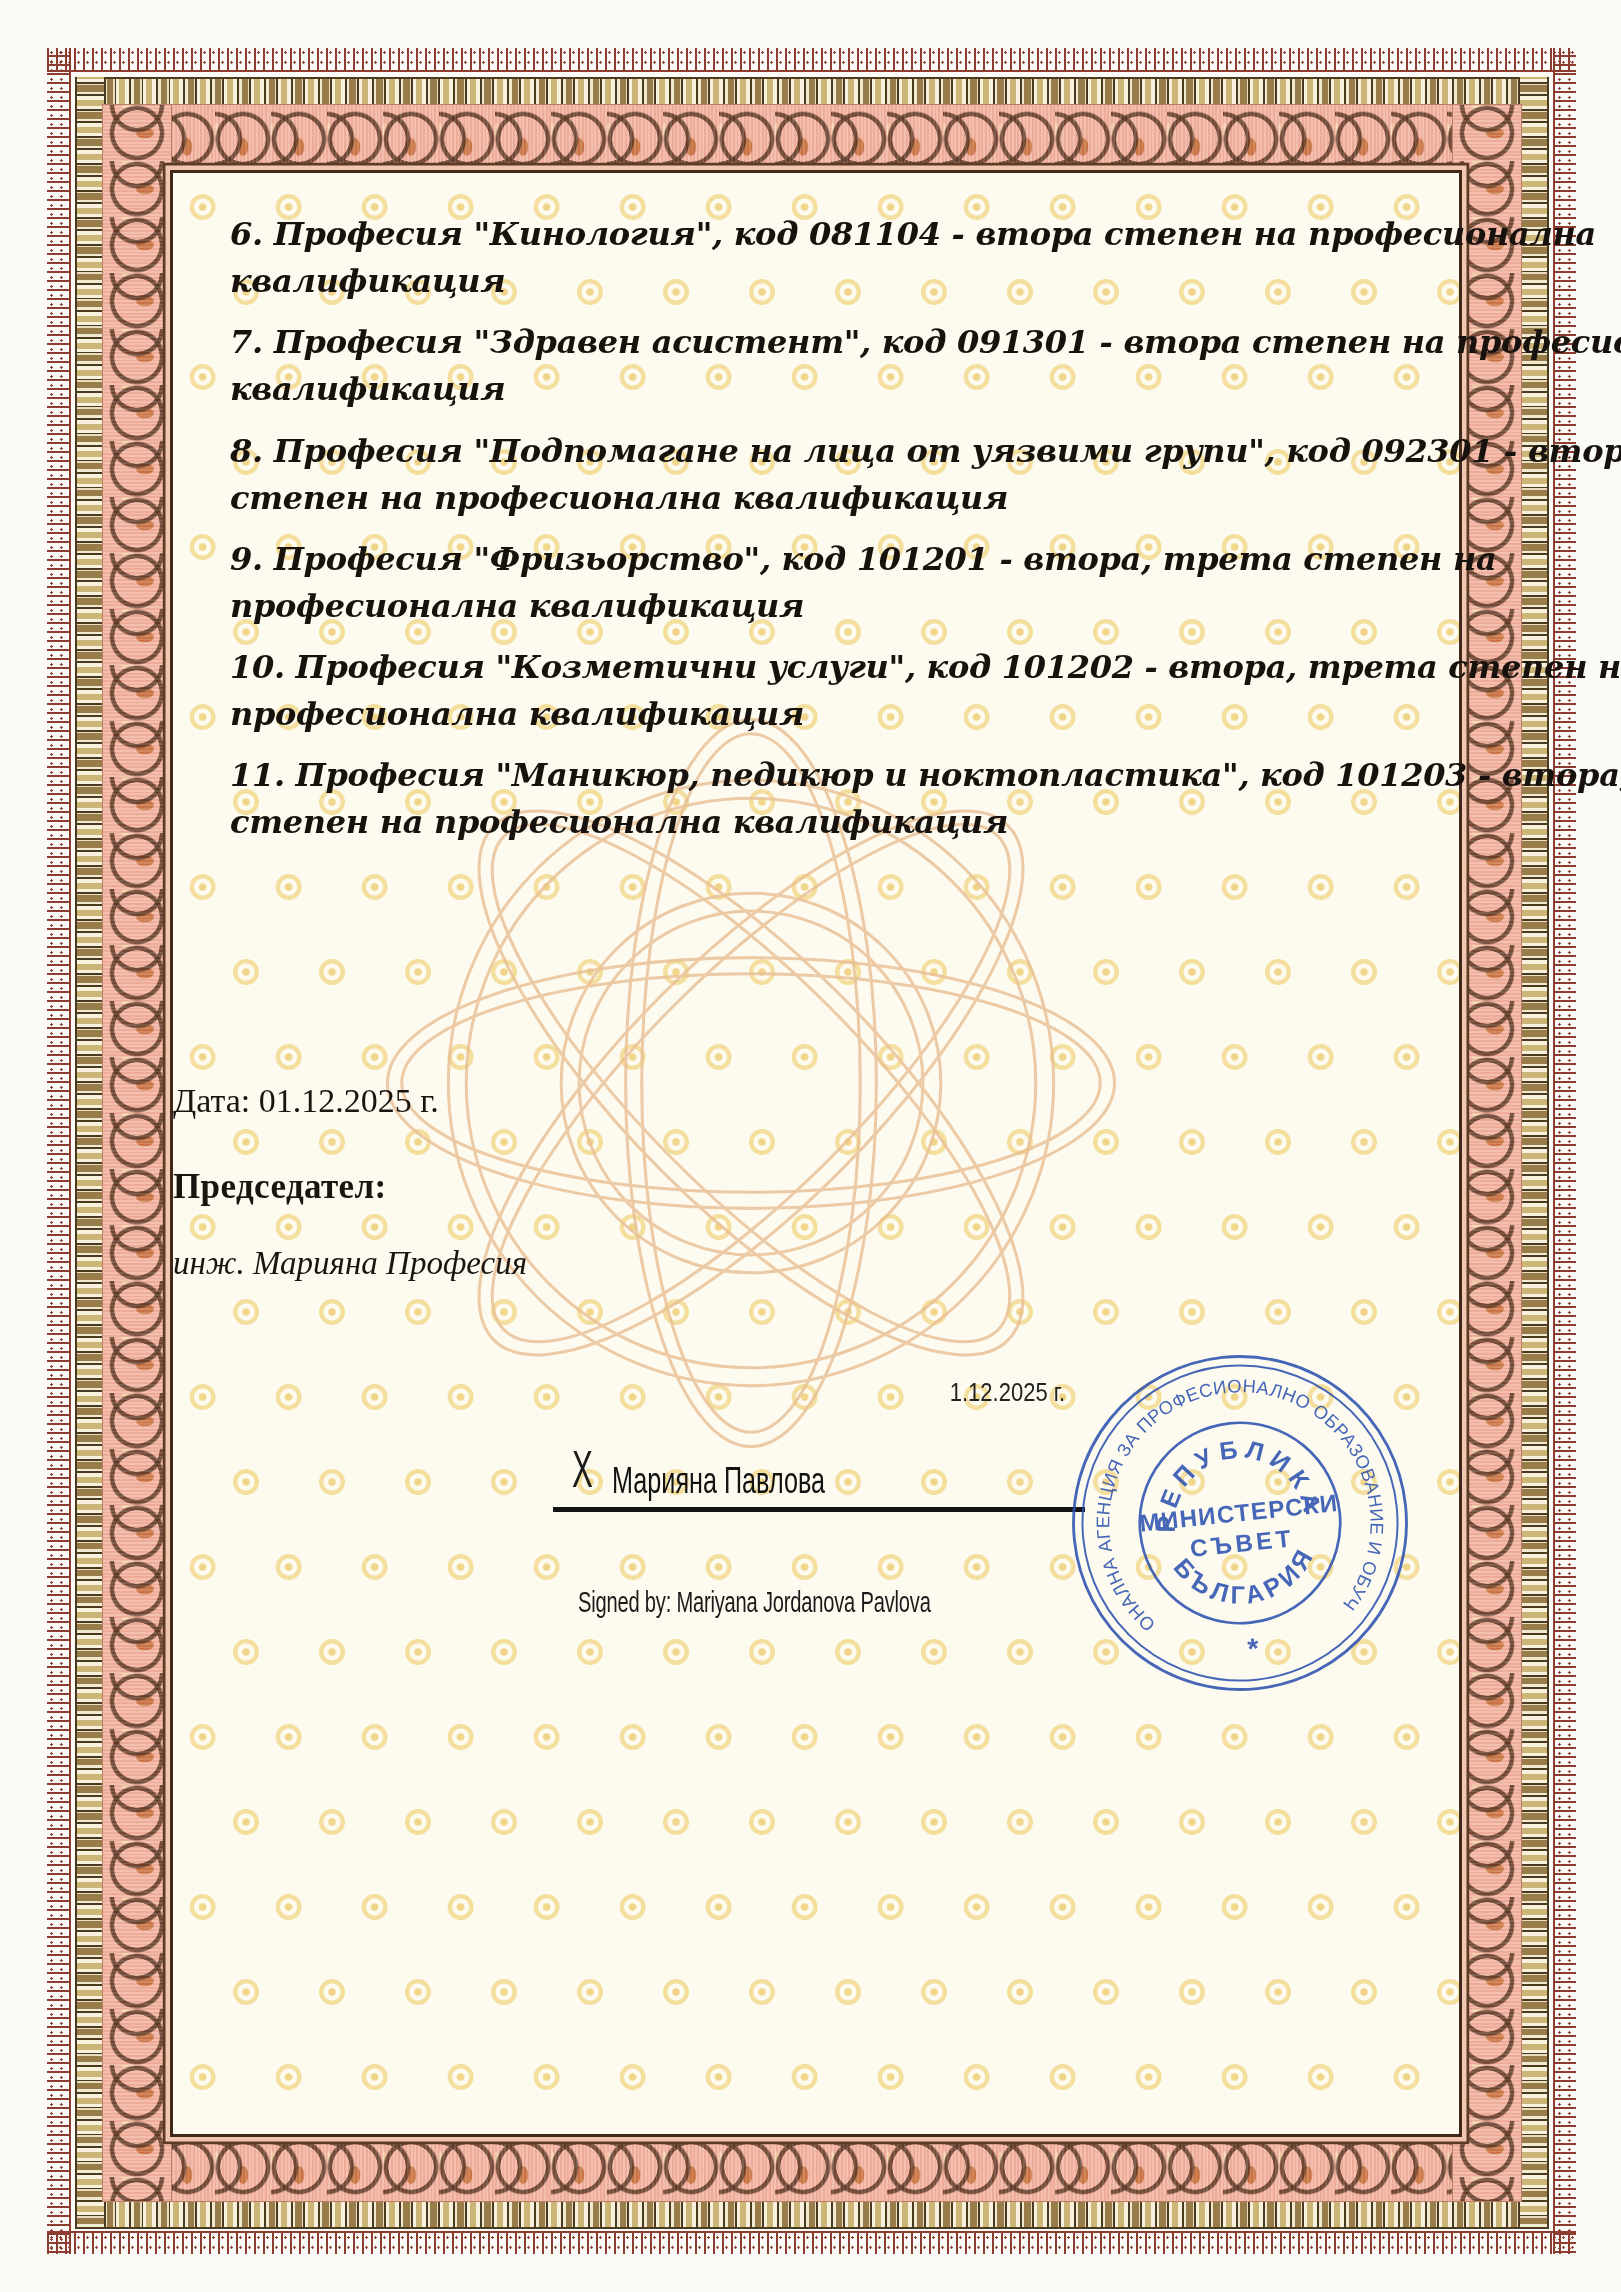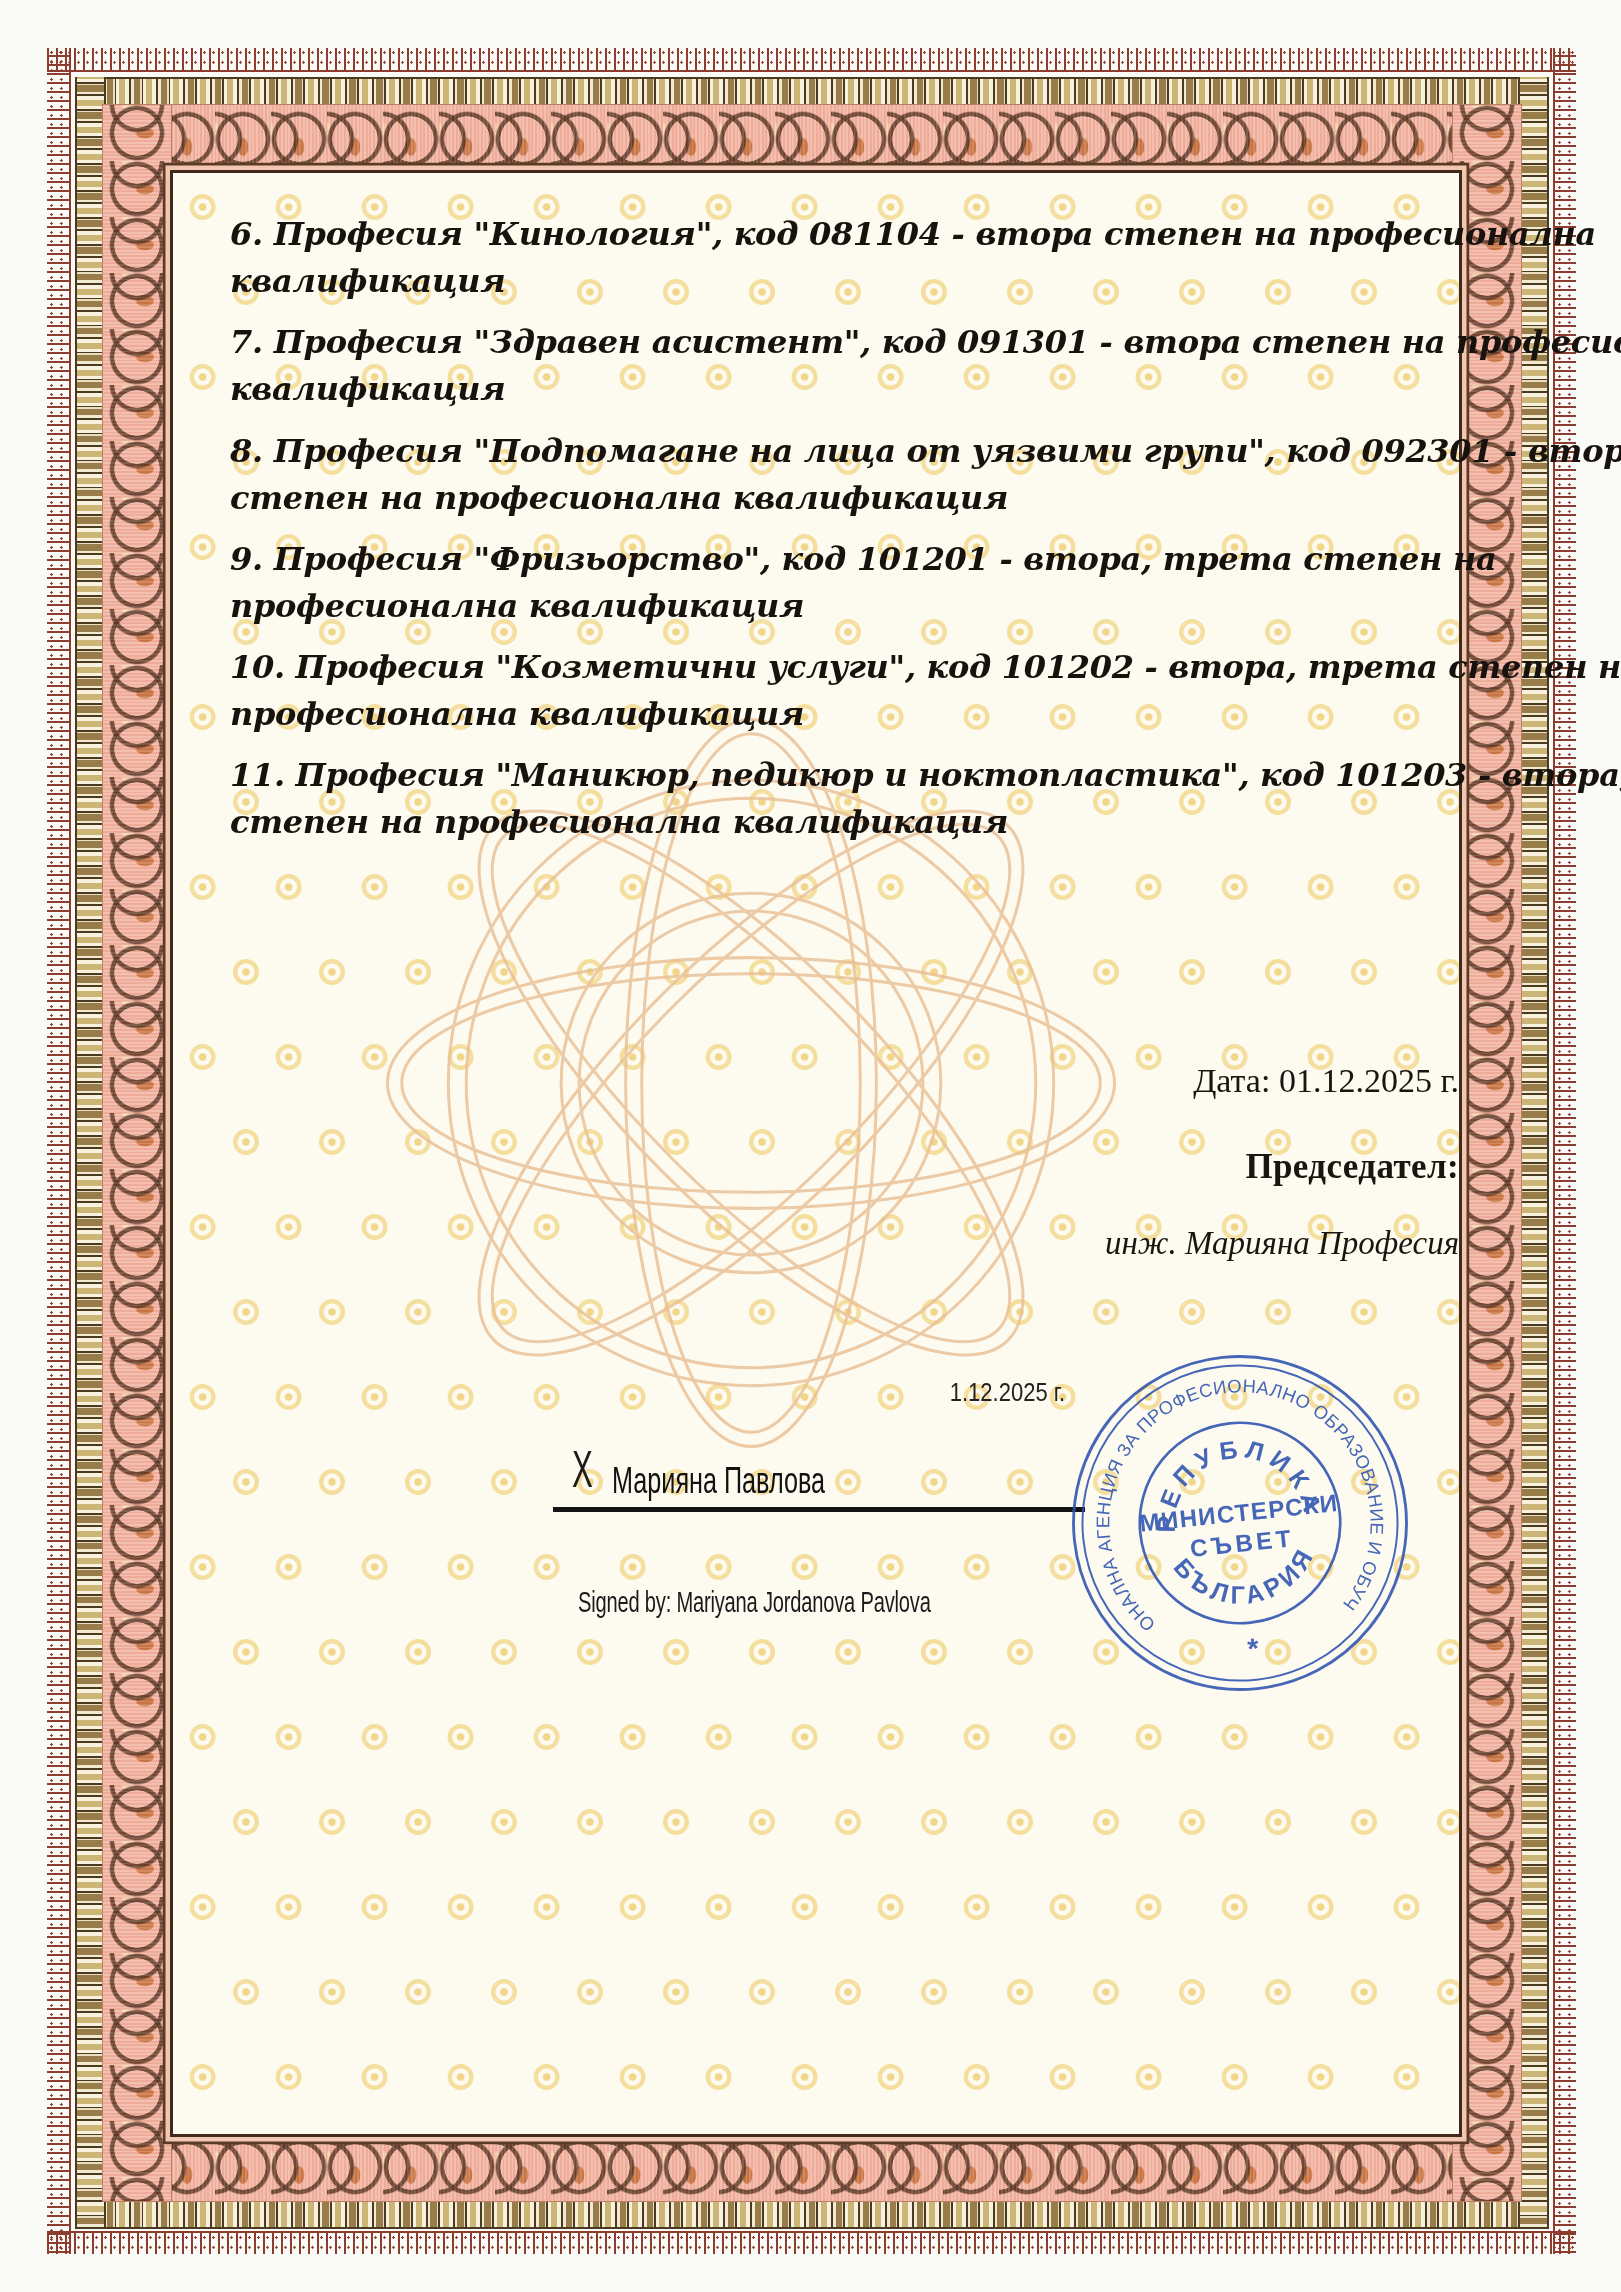--- a/index.html
+++ b/index.html
@@ -72,23 +72,23 @@
   
   .knot{position:absolute;left:184px;top:498px;width:788px;height:824px;opacity:.8;}
   .knot ellipse,.knot circle{fill:none;stroke:currentColor;stroke-width:3.4px;}
 
   
   .items{position:absolute;left:57px;top:38px;width:1232px;}
   .item{margin-bottom:14.3px;}
   .ln{font-family:"DejaVu Serif",serif;font-style:italic;font-weight:700;
       font-size:32px;line-height:47px;letter-spacing:-0.3px;color:#17120d;white-space:nowrap;}
 
-  .l-date,.l-chair,.l-name{position:absolute;left:0;right:0;text-align:right;color:#1a1510;}
+  .l-date,.l-chair,.l-name{position:absolute;left:0;right:0;text-align:left;color:#1a1510;margin-top:20px;}
   .l-date{top:888px;font:400 34px/1.2 "Liberation Serif",serif;}
-  .l-chair{top:973px;font:700 35px/1.2 "Liberation Serif",serif;letter-spacing:0.4px;padding-left:46px;}
+  .l-chair{top:973px;font:700 35px/1.2 "Liberation Serif",serif;letter-spacing:0.4px;}
   .l-name{top:1051px;font:italic 400 33px/1.2 "Liberation Serif",serif;}
 
   .s-date{position:absolute;top:1207px;right:394px;font:400 25px/1 "Liberation Sans",sans-serif;
           color:#222;transform:scaleX(.88);transform-origin:right top;}
   .s-x{position:absolute;left:399px;top:1270px;font:400 52px/1 "Liberation Sans",sans-serif;
        color:#1c1c1c;transform:scaleX(.6);transform-origin:left top;}
   .s-name{position:absolute;left:439px;top:1290px;font:400 36px/1 "Liberation Sans",sans-serif;
           color:#121212;transform:scaleX(.7);transform-origin:left top;white-space:nowrap;}
   .s-line{position:absolute;left:380px;top:1334px;width:532px;height:5.4px;background:#141414;}
   .s-signed{position:absolute;left:405px;top:1411px;font:400 29.6px/1.2 "Liberation Sans",sans-serif;

